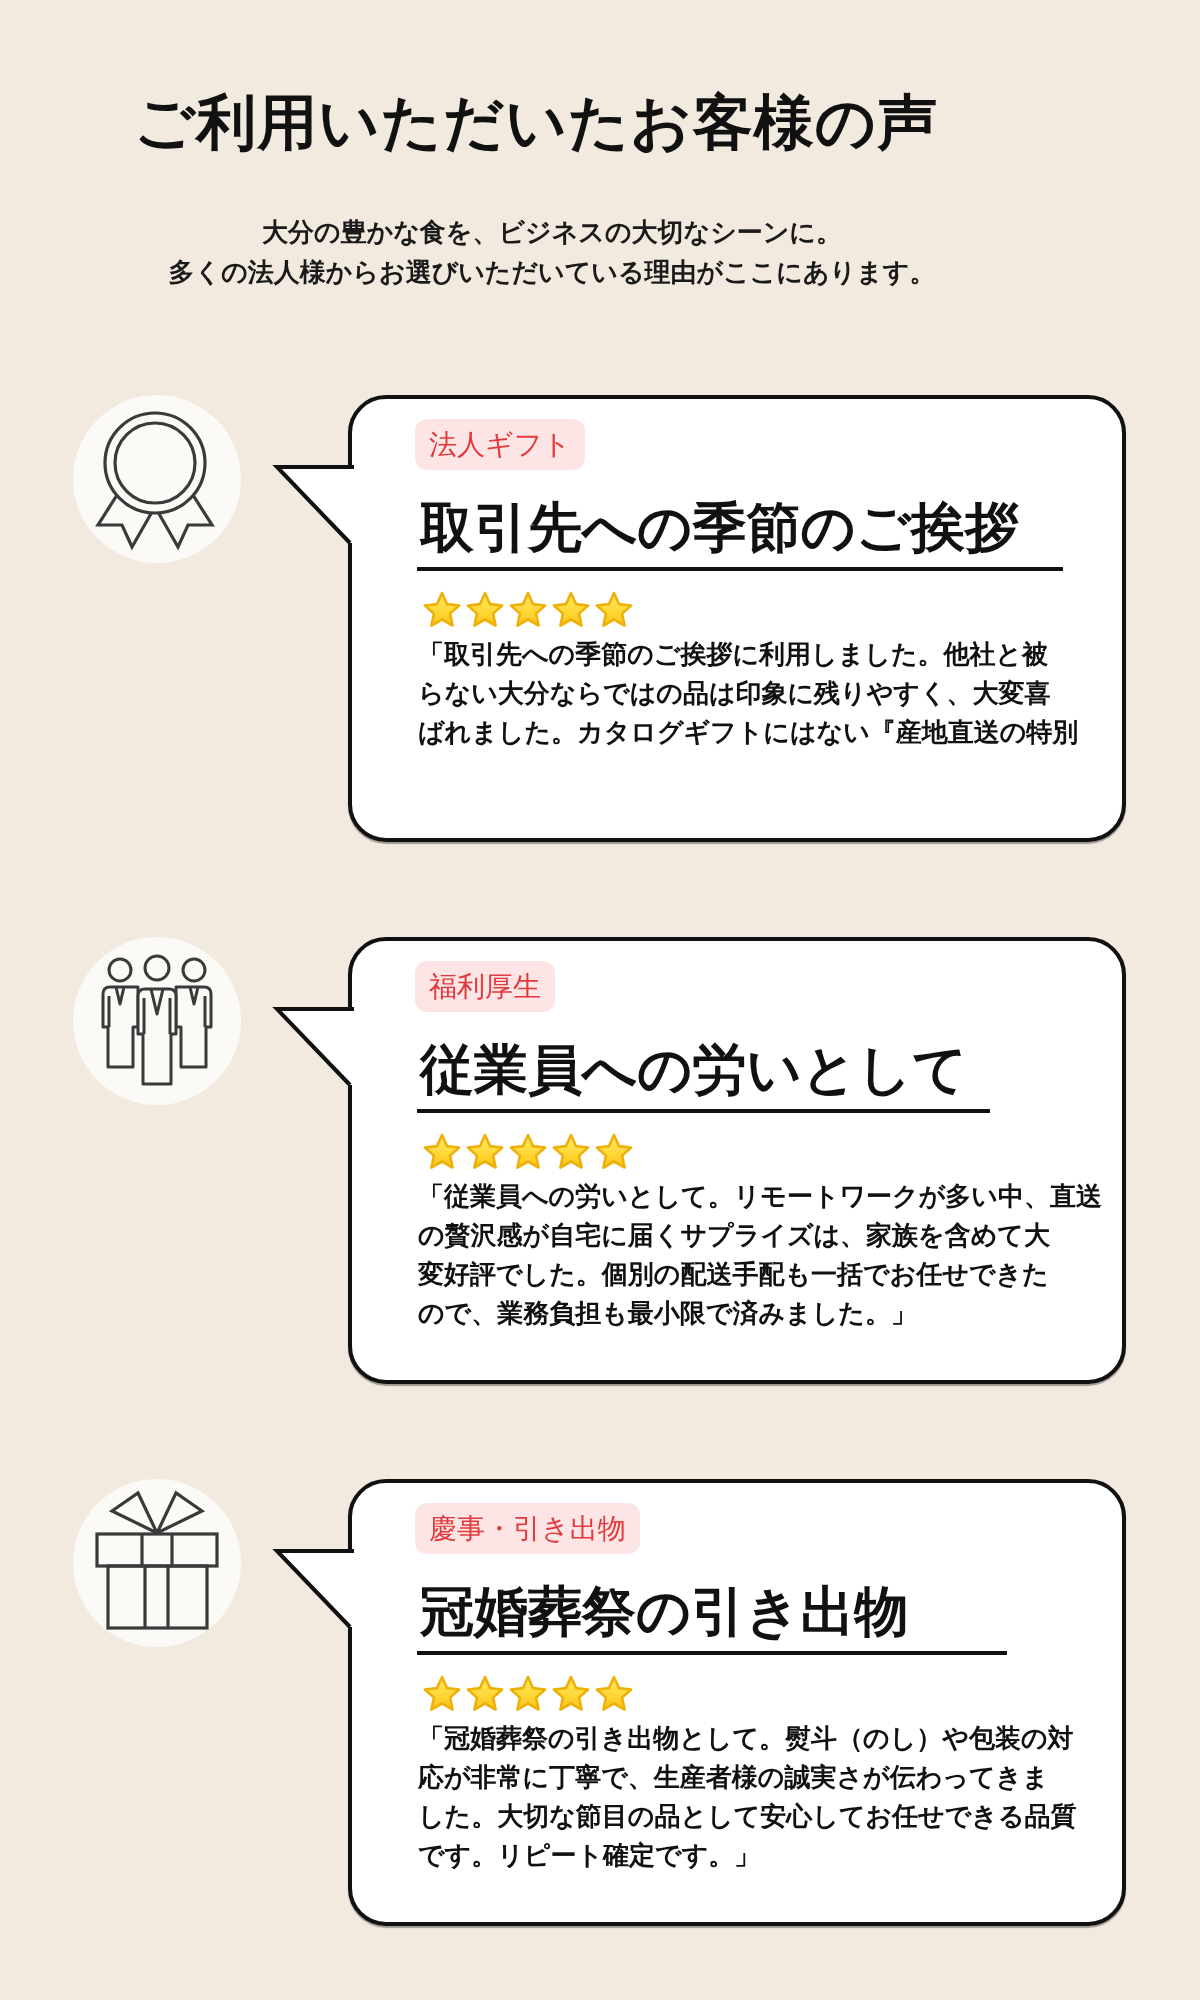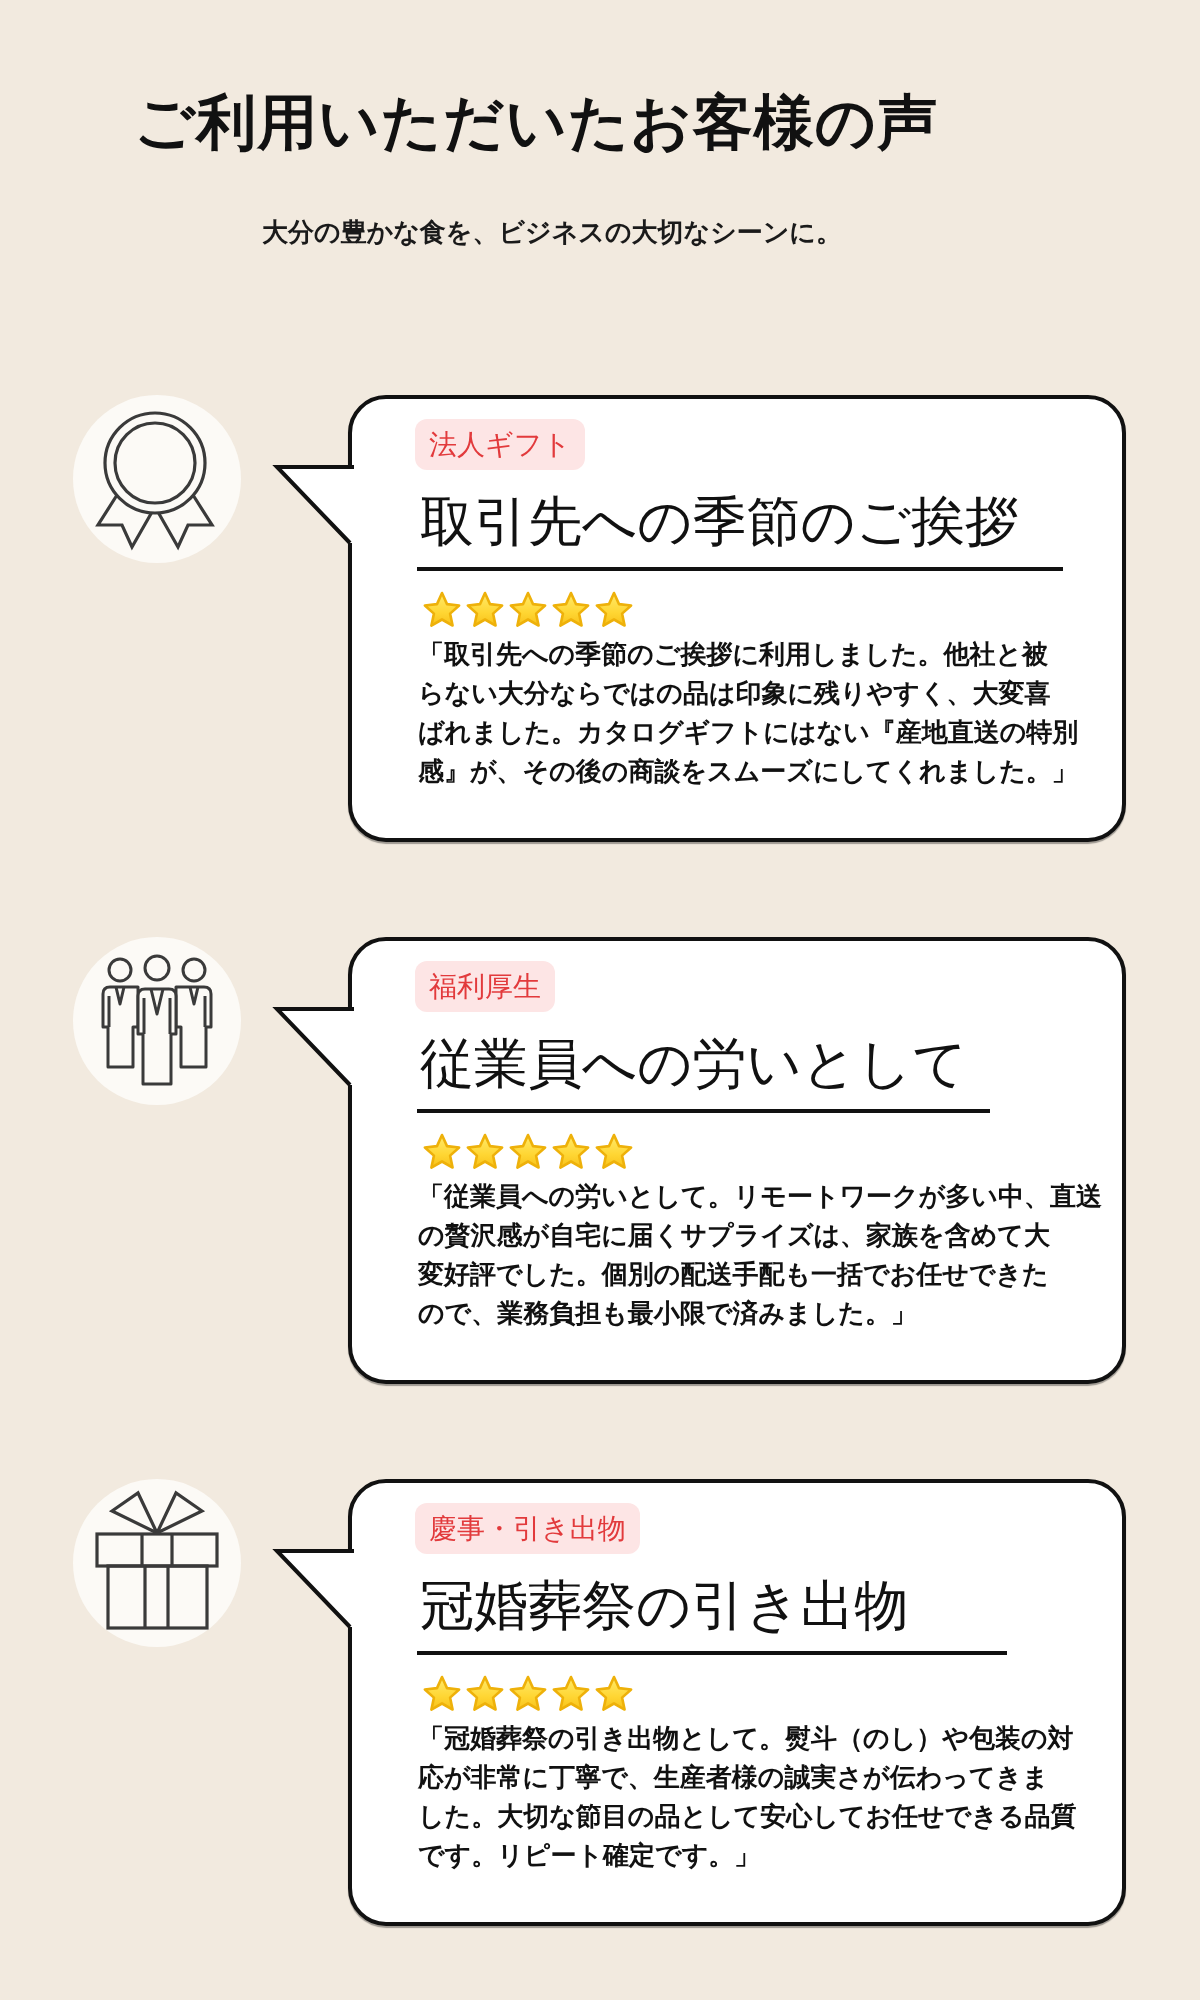--- a/index.html
+++ b/index.html
@@ -33,22 +33,22 @@
   }
   .tail { position: absolute; left: 272px; top: 68px; width: 84px; height: 84px; overflow: visible; }
 
   .badge {
     position: absolute; left: 63px; top: 20px; height: 51px; line-height: 51px;
     padding: 0 14px; border-radius: 12px; background: #fde5e5; color: #e23a3c;
     font-family: "DejaVu Sans", "Liberation Sans", sans-serif; font-size: 28px;
     white-space: nowrap;
   }
   .heading {
-    position: absolute; left: 68px; top: 90px; font-size: 54px; line-height: 65px;
-    font-weight: normal; white-space: nowrap; color: #111;
+    position: absolute; left: 68px; top: 96px; font-size: 54px; line-height: 65px;
+    font-weight: bold; white-space: nowrap; color: #111;
   }
   .rule { position: absolute; left: 65px; top: 168px; height: 4px; background: #111; }
   .stars { position: absolute; left: 70px; top: 191px; height: 40px; display: flex; gap: 3px; }
   .stars svg { width: 40px; height: 40px; display: block; }
   .review {
     position: absolute; left: 66px; top: 236px; font-size: 26px; line-height: 39px;
     font-weight: bold; font-feature-settings: "palt"; white-space: nowrap; color: #111;
   }
   .review span { display: block; }
 </style>
@@ -66,20 +66,21 @@
       <path d="M20,3 L25,14.12 L37.12,15.44 L28.08,23.63 L30.58,35.56 L20,29.5 L9.42,35.56 L11.92,23.63 L2.88,15.44 L15,14.12 Z" fill="url(#starGrad)" stroke="#eeb10a" stroke-width="2.6" stroke-linejoin="round"></path>
     </symbol>
   </defs>
 </svg>
 
 <div class="page">
 
   <h2 class="title">ご利用いただいたお客様の声</h2>
   <p class="subtitle">
     <span>大分の豊かな食を、ビジネスの大切なシーンに。</span>
+    <span>多くの法人様からお選びいただいている理由がここにあります。</span>
   </p>
 
   <section class="card" style="top:395px">
     <div class="avatar">
       <svg viewBox="3 3 168 168">
         <g stroke="#3a3a3a" stroke-width="3.2" stroke-linejoin="miter">
           <polygon points="47,103 28,133 52,133 62,155 82,120" fill="#fcfaf6"></polygon>
           <polygon points="123,103 142,133 118,133 108,155 88,120" fill="#fcfaf6"></polygon>
           <circle cx="85" cy="71" r="50" fill="#fcfaf6"></circle>
           <circle cx="85" cy="71" r="40" fill="none"></circle>
@@ -104,21 +105,20 @@
             <use href="#star-shape"></use>
           </svg>
         <svg>
             <use href="#star-shape"></use>
           </svg>
       </div>
       <p class="review">
         <span>「取引先への季節のご挨拶に利用しました。他社と被</span>
         <span>らない大分ならではの品は印象に残りやすく、大変喜</span>
         <span>ばれました。カタログギフトにはない『産地直送の特別</span>
-        <span>感』が、その後の商談をスムーズにしてくれました。」</span>
       </p>
     </div>
     <svg class="tail" viewBox="0 0 84 84">
       <polygon points="5,4 84,4 84,80 78,80" fill="#ffffff"></polygon>
       <polyline points="82,4 5,4 78,80" fill="none" stroke="#111" stroke-width="4" stroke-linejoin="miter"></polyline>
     </svg>
   </section>
 
   <section class="card" style="top:937px">
     <div class="avatar">

